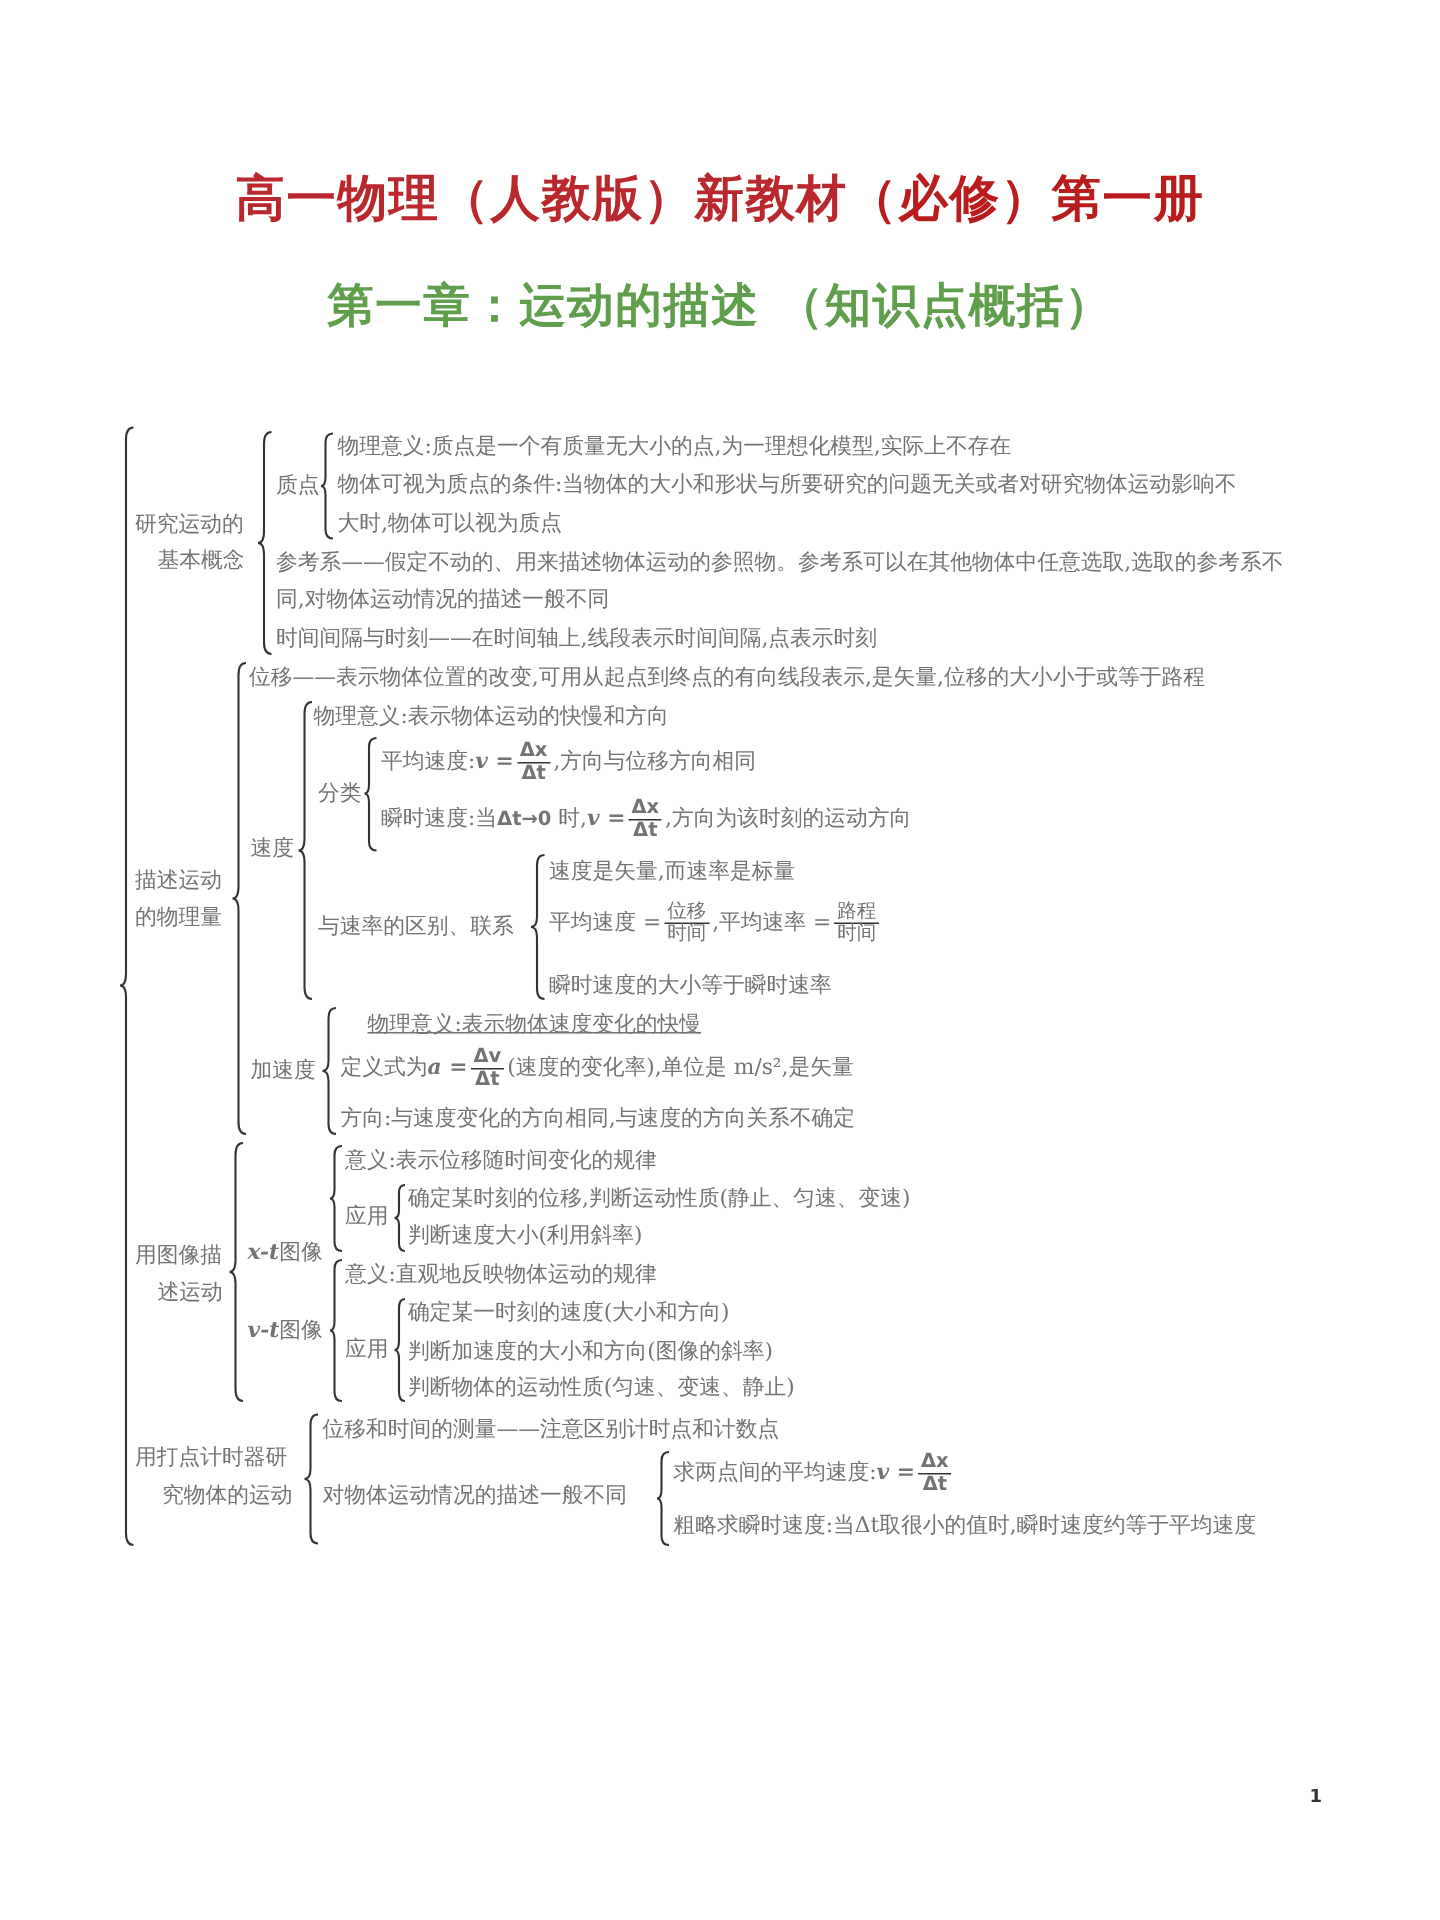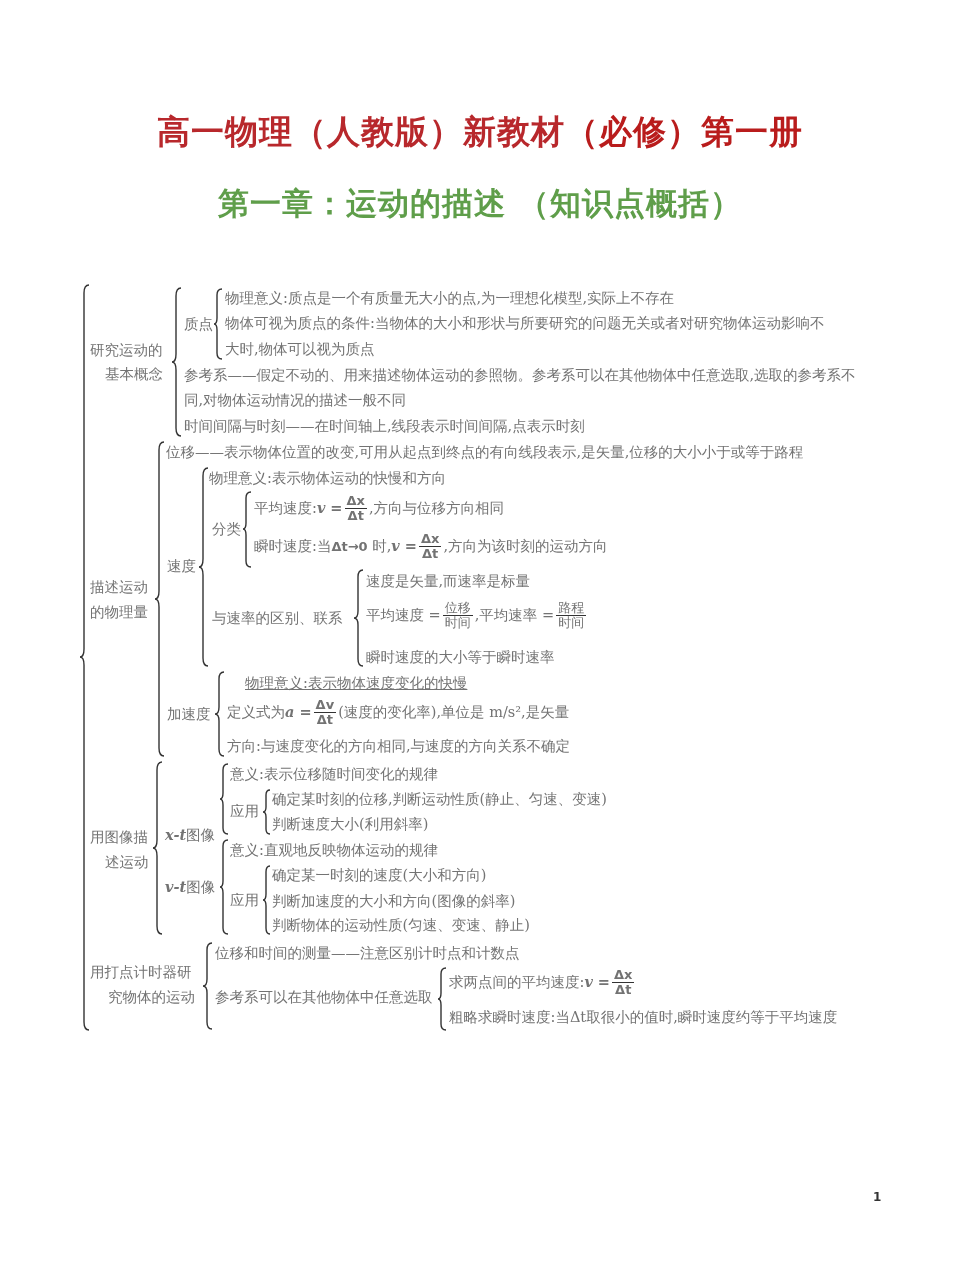--- a/index.html
+++ b/index.html
@@ -167,21 +167,21 @@
 <div class="t" style="left:272px;top:916px;">判断物体的运动性质(匀速、变速、静止)</div>
 
 <div class="t" style="left:90px;top:963px;">用打点计时器研</div>
 <div class="t" style="left:108px;top:988px;">究物体的运动</div>
 <div class="brace" style="left:203px;top:943px;width:10px;height:86px;">
   <svg viewBox="0 0 10 86" preserveAspectRatio="none">
       <path d="M9,0 Q4,0 4,7 L4,36 Q4,43 0,43 Q4,43 4,50 L4,79 Q4,86 9,86"></path>
     </svg>
 </div>
 <div class="t" style="left:215px;top:944px;">位移和时间的测量——注意区别计时点和计数点</div>
-<div class="t" style="left:215px;top:988px;">参考系可以在其他物体中任意选取</div>
+<div class="t" style="left:215px;top:988px;">对物体运动情况的描述一般不同</div>
 <div class="brace" style="left:438px;top:968px;width:9px;height:62px;">
   <svg viewBox="0 0 9 62" preserveAspectRatio="none">
       <path d="M8,0 Q3,0 3,6 L3,25 Q3,31 0,31 Q3,31 3,37 L3,56 Q3,62 8,62"></path>
     </svg>
 </div>
 <div class="t" style="left:449px;top:968px;">
   <span>求两点间的平均速度:</span><span class="math">v =</span><span class="frac"><span class="num">Δx</span><span class="den">Δt</span></span>
 </div>
 <div class="t" style="left:449px;top:1008px;">粗略求瞬时速度:当Δt取很小的值时,瞬时速度约等于平均速度</div>
 

